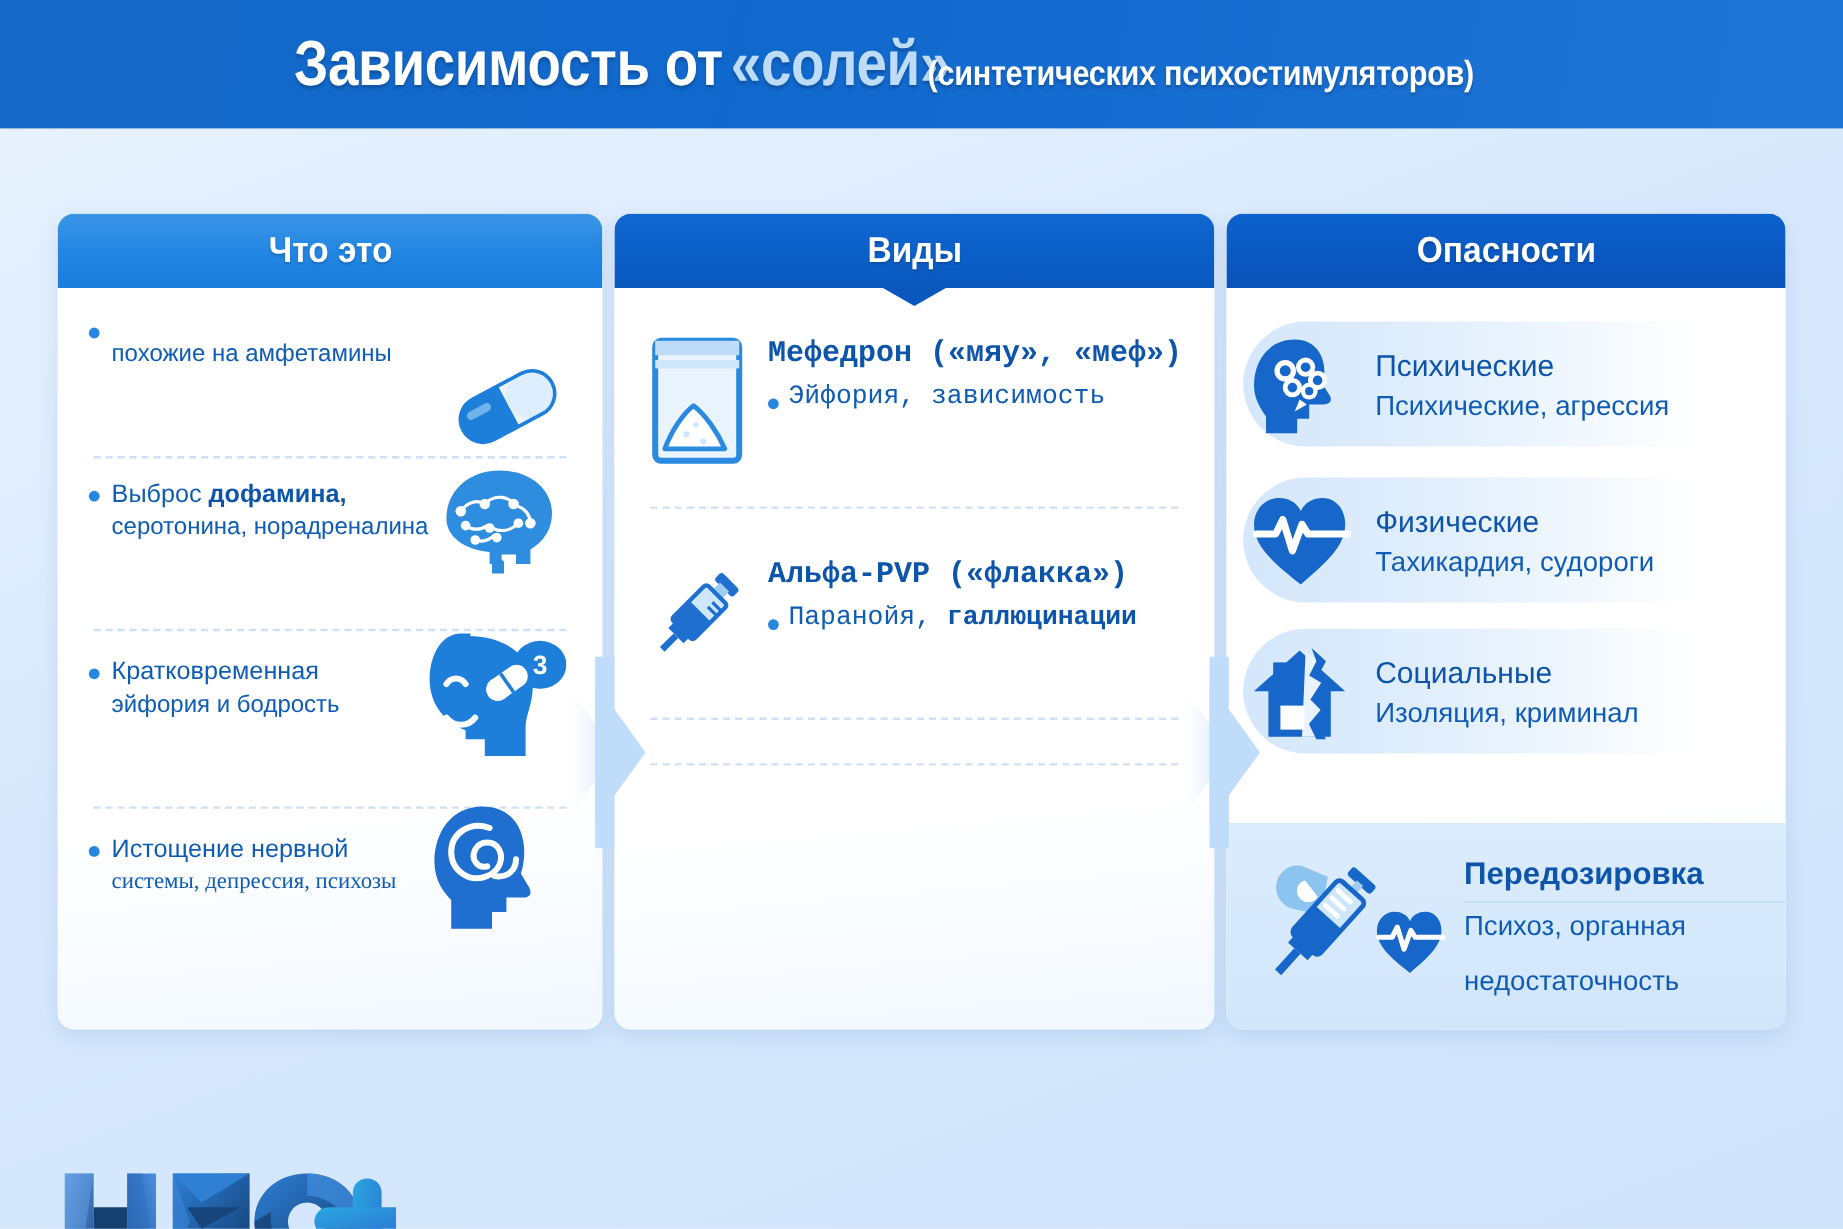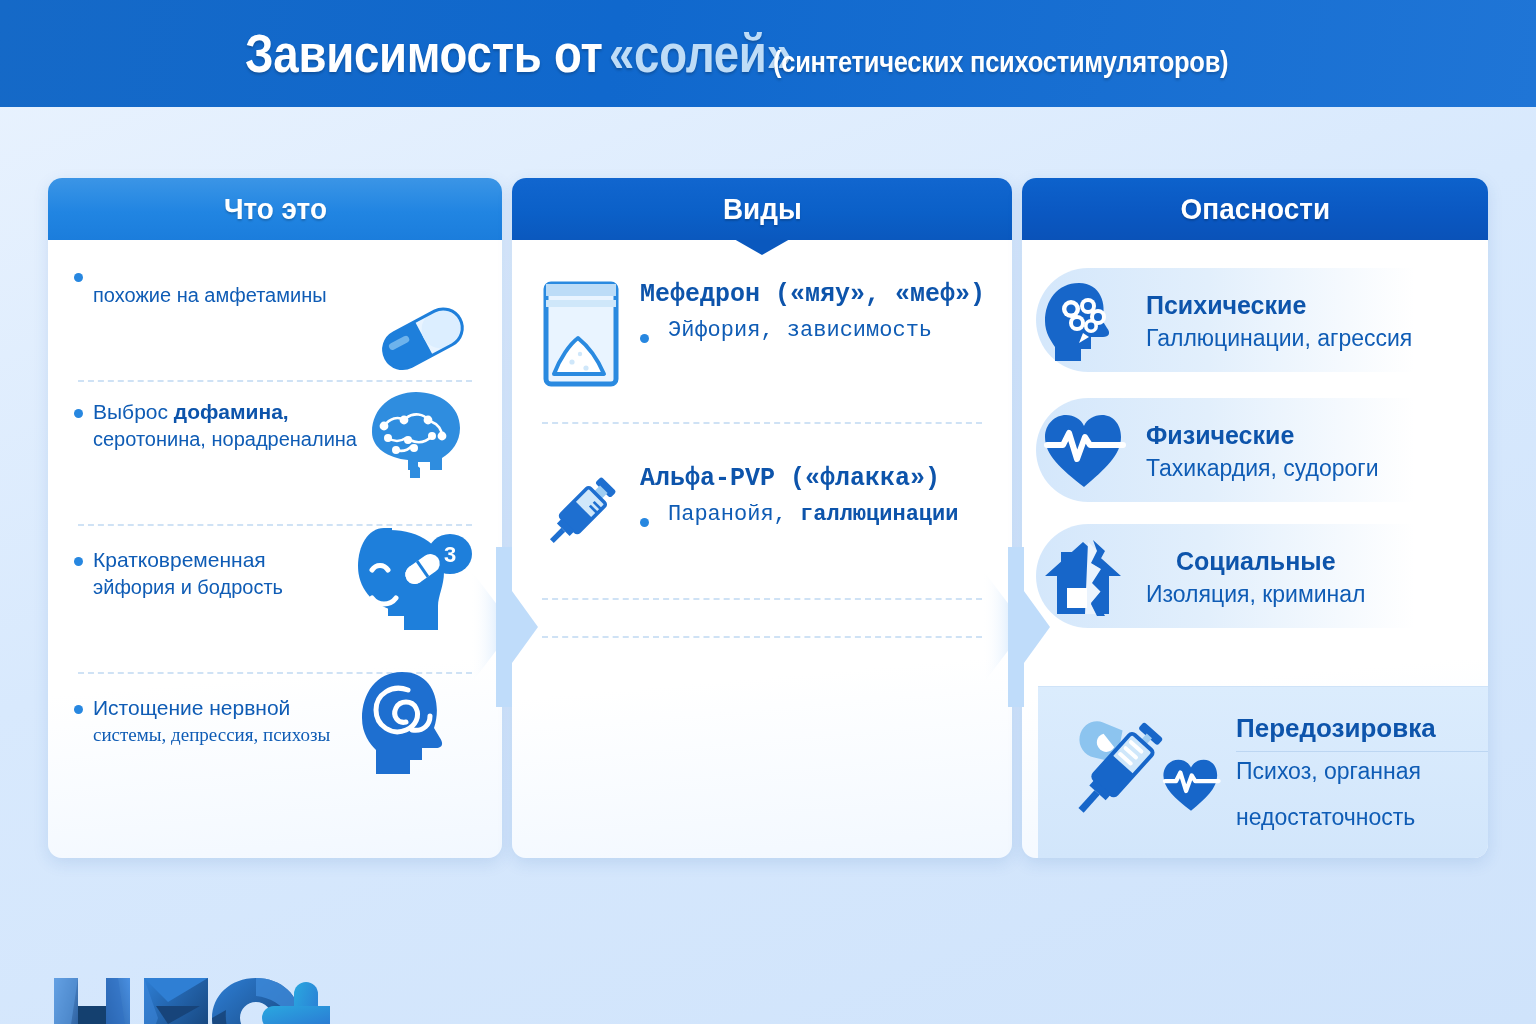--- a/index.html
+++ b/index.html
@@ -112,44 +112,44 @@
   .b-sub { font-size:20px; color:#0f5cb5; line-height:1.35; margin-left:19px; }
 
   .c1-item { position:relative; min-height: 110px; }
   .c1-ico { position:absolute; right: 2px; }
 
   
   .c2-item { display:flex; align-items:flex-start; gap:16px;font-family:Liberation Mono, monospace; }
   .c2-ico { flex:none; width:86px; display:flex; justify-content:center; padding-top:4px; }
   .c2-txt { padding-top: 6px; }
   .c2-title { font-size: 25px; font-weight:700; color:#0d54ab; line-height:1.2; }
-  .c2-bullet { display:flex; align-items:flex-end; gap:19px; margin-top:8px; }
+  .c2-bullet { display:flex; align-items:center; gap:8px; margin-top:8px; }
   .c2-bullet .dot { margin-top:12px; }
   .c2-bullet span { font-size:22px; color:#0f5cb5; }
   .c2-bullet span b { font-weight:700; color:#0d54ab; }
 
   
   .c3-item { display:flex; align-items:center; gap:16px; position:relative; margin-bottom: 6px; }
   .c3-pill {
     position:absolute; left:-2px; top:-6px; height:104px; width:100%;
     background: linear-gradient(90deg,#d4e7fb 0%, #e2effc 40%, rgba(245,250,255,0) 88%);
     border-radius: 52px;
     z-index:0;
   }
   .c3-ico {
     position:relative; z-index:1; flex:none;
     width: 92px; height:92px; display:flex; align-items:center; justify-content:center;
   }
   .c3-txt { position:relative; z-index:1; }
-  .c3-title { font-size:25px; font-weight:700; color:#0d54ab; line-height:1.25; }
+  .c3-title { font-size:25px; font-weight:400; color:#0d54ab; line-height:1.25; }
   .c3-desc { font-size:23px; color:#0f5cb5; line-height:1.3; margin-top:2px; }
 
   
   .od-block {
-    position:absolute; left:16px; right:0; bottom:0;
+    position:absolute; left:0; right:0; bottom:0;
     height: 172px;
     background: linear-gradient(180deg,#dbecfd 0%, #d2e6fb 100%);
     display:flex; align-items:center; gap:10px;
     padding: 0 20px 0 14px;
     border-top: 1px solid #cfe3f8;
   }
   .od-icons { flex:none; display:flex; align-items:center; }
   .od-txt { padding-left:4px; }
   .od-title { font-size:26px; font-weight:700; color:#0d54ab; }
   .od-desc { font-size:23px; color:#0f5cb5; line-height:1.32; margin-top:4px; }
@@ -393,39 +393,39 @@
               <circle cx="30" cy="30" r="4.6"></circle>
                 <circle cx="47" cy="27" r="4"></circle>
               <circle cx="57" cy="38" r="4"></circle>
                 <circle cx="36" cy="44" r="4"></circle>
               <circle cx="50" cy="47" r="3.4"></circle>
             </g>
           </svg>
         </div>
         <div class="c3-txt">
           <div class="c3-title">Психические</div>
-          <div class="c3-desc">Галлюцинации, агрессия</div>
+          <div class="c3-desc">Психические, агрессия</div>
         </div>
       </div>
 
       <div class="c3-item" style="height:112px; margin-top:18px;">
         <div class="c3-pill" style="height:104px; top:2px;"></div>
         <div class="c3-ico">
           <svg width="86" height="82" viewBox="0 0 86 82">
             <path d="M43 76C20 58 4 44 4 26 4 13 14 4 25 4c8 0 15 4 18 11 3-7 10-11 18-11 11 0 19 9 19 22 0 18-16 32-37 50z" fill="#1766c9"></path>
             <path d="M6 34h16l6-12 8 26 8-22 5 8h33" stroke="#fff" stroke-width="6" fill="none" stroke-linejoin="round" stroke-linecap="round"></path>
           </svg>
         </div>
         <div class="c3-txt">
           <div class="c3-title">Физические</div>
           <div class="c3-desc">Тахикардия, судороги</div>
         </div>
       </div>
 
-      <div class="c3-item" style="height:112px; margin-top:14px;text-align:center;">
+      <div class="c3-item" style="height:112px; margin-top:14px;">
         <div class="c3-pill" style="height:104px; top:2px;"></div>
         <div class="c3-ico">
           <svg width="86" height="84" viewBox="0 0 86 84">
             <path d="M4 40L42 6l38 34h-12v38H16V40z" fill="#1766c9"></path>
             <rect x="20" y="16" width="11" height="18" fill="#1766c9"></rect>
             <path d="M47 6l10 9-6 12 10 6-9 14 8 8-10 12 6 11H44z" fill="#eaf3fd"></path>
             <path d="M52 4l12 11-6 11 10 7-9 13 9 9-11 12 7 13h-8l-6-12 10-12-9-9 9-14-10-6 6-12z" fill="#1766c9"></path>
             <rect x="26" y="52" width="20" height="20" fill="#fff"></rect>
           </svg>
         </div>

